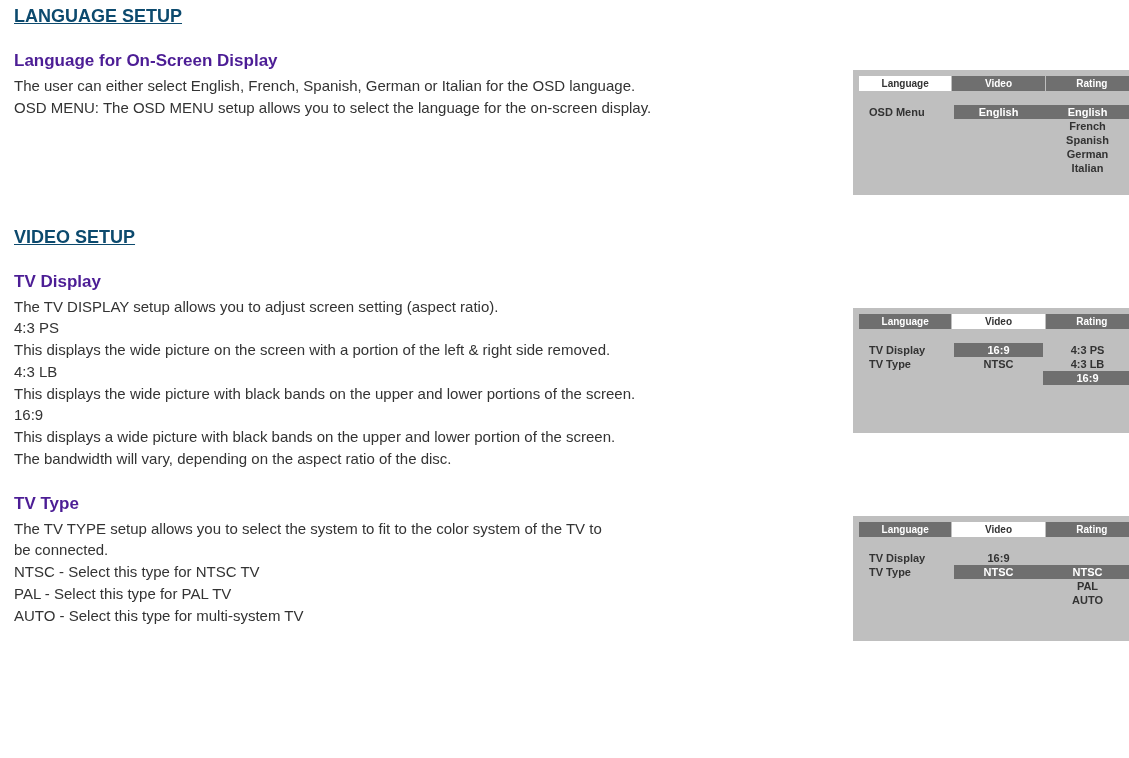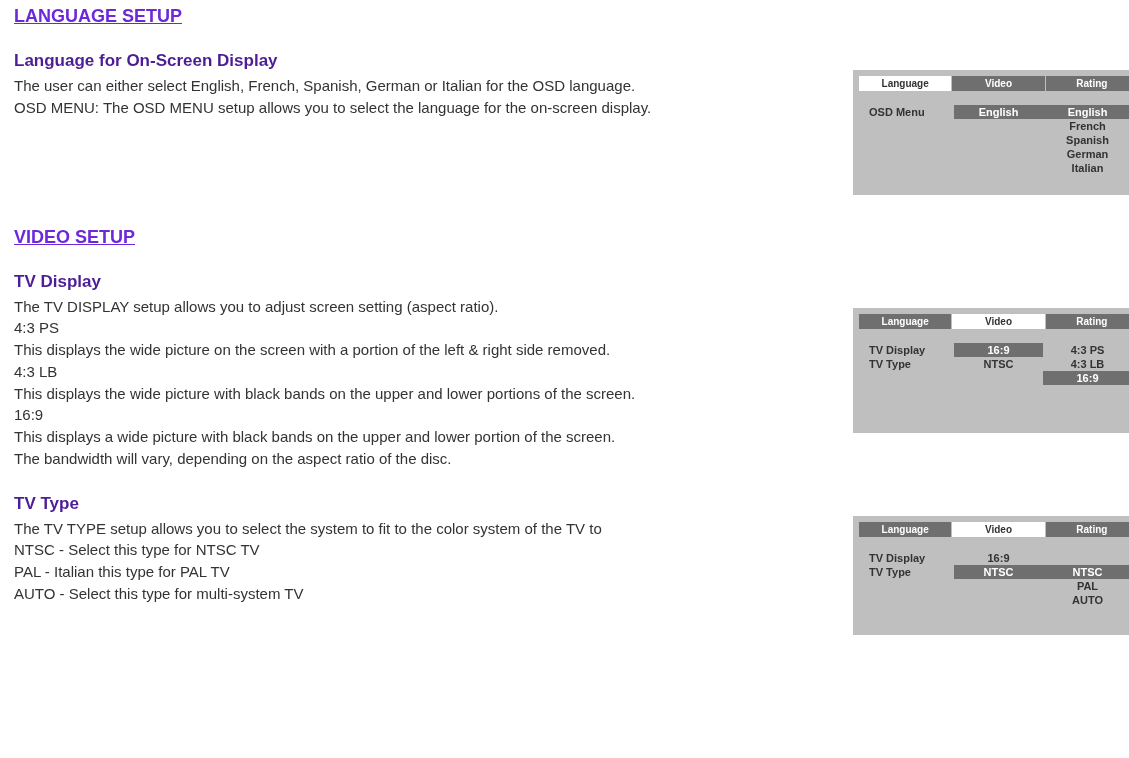--- a/index.html
+++ b/index.html
@@ -12,21 +12,21 @@
       position: relative;
     }
     .content-wrap { display: flex; }
     .left-col { flex: 1; max-width: 850px; }
     .right-col { width: 262px; position: relative; }
     h1.section-title {
       font-size: 18px;
       font-weight: bold;
       text-decoration: underline;
       margin: 0 0 24px 0;
-      color: #6d28d9;
+      color: #0c4a6e;
     }
     h2.sub-title {
       font-size: 17px;
       font-weight: bold;
       margin: 0 0 4px 0;
       color: #4c1d95;
     }
     .para, .line { font-size: 15px; line-height: 1.45; color: #333; }
     .block { margin-bottom: 24px; }
     .osd-panel {
@@ -91,22 +91,23 @@
       <div class="line">This displays the wide picture on the screen with a portion of the left &amp; right side removed.</div>
       <div class="line">4:3 LB</div>
       <div class="line">This displays the wide picture with black bands on the upper and lower portions of the screen.</div>
       <div class="line">16:9</div>
       <div class="line">This displays a wide picture with black bands on the upper and lower portion of the screen.</div>
       <div class="line">The bandwidth will vary, depending on the aspect ratio of the disc.</div>
     </div>
     <div class="block">
       <h2 class="sub-title">TV Type</h2>
       <div class="line">The TV TYPE setup allows you to select the system to fit to the color system of the TV to</div>
+      <div class="line">be connected.</div>
       <div class="line">NTSC - Select this type for NTSC TV</div>
-      <div class="line">PAL - Italian this type for PAL TV</div>
+      <div class="line">PAL - Select this type for PAL TV</div>
       <div class="line">AUTO - Select this type for multi-system TV</div>
     </div>
   </div>
 
   <div class="right-col">
     <div class="osd-panel panel-pos-1">
       <div class="tab-row">
         <div class="tab active">Language</div>
         <div class="tab">Video</div>
         <div class="tab">Rating</div>

